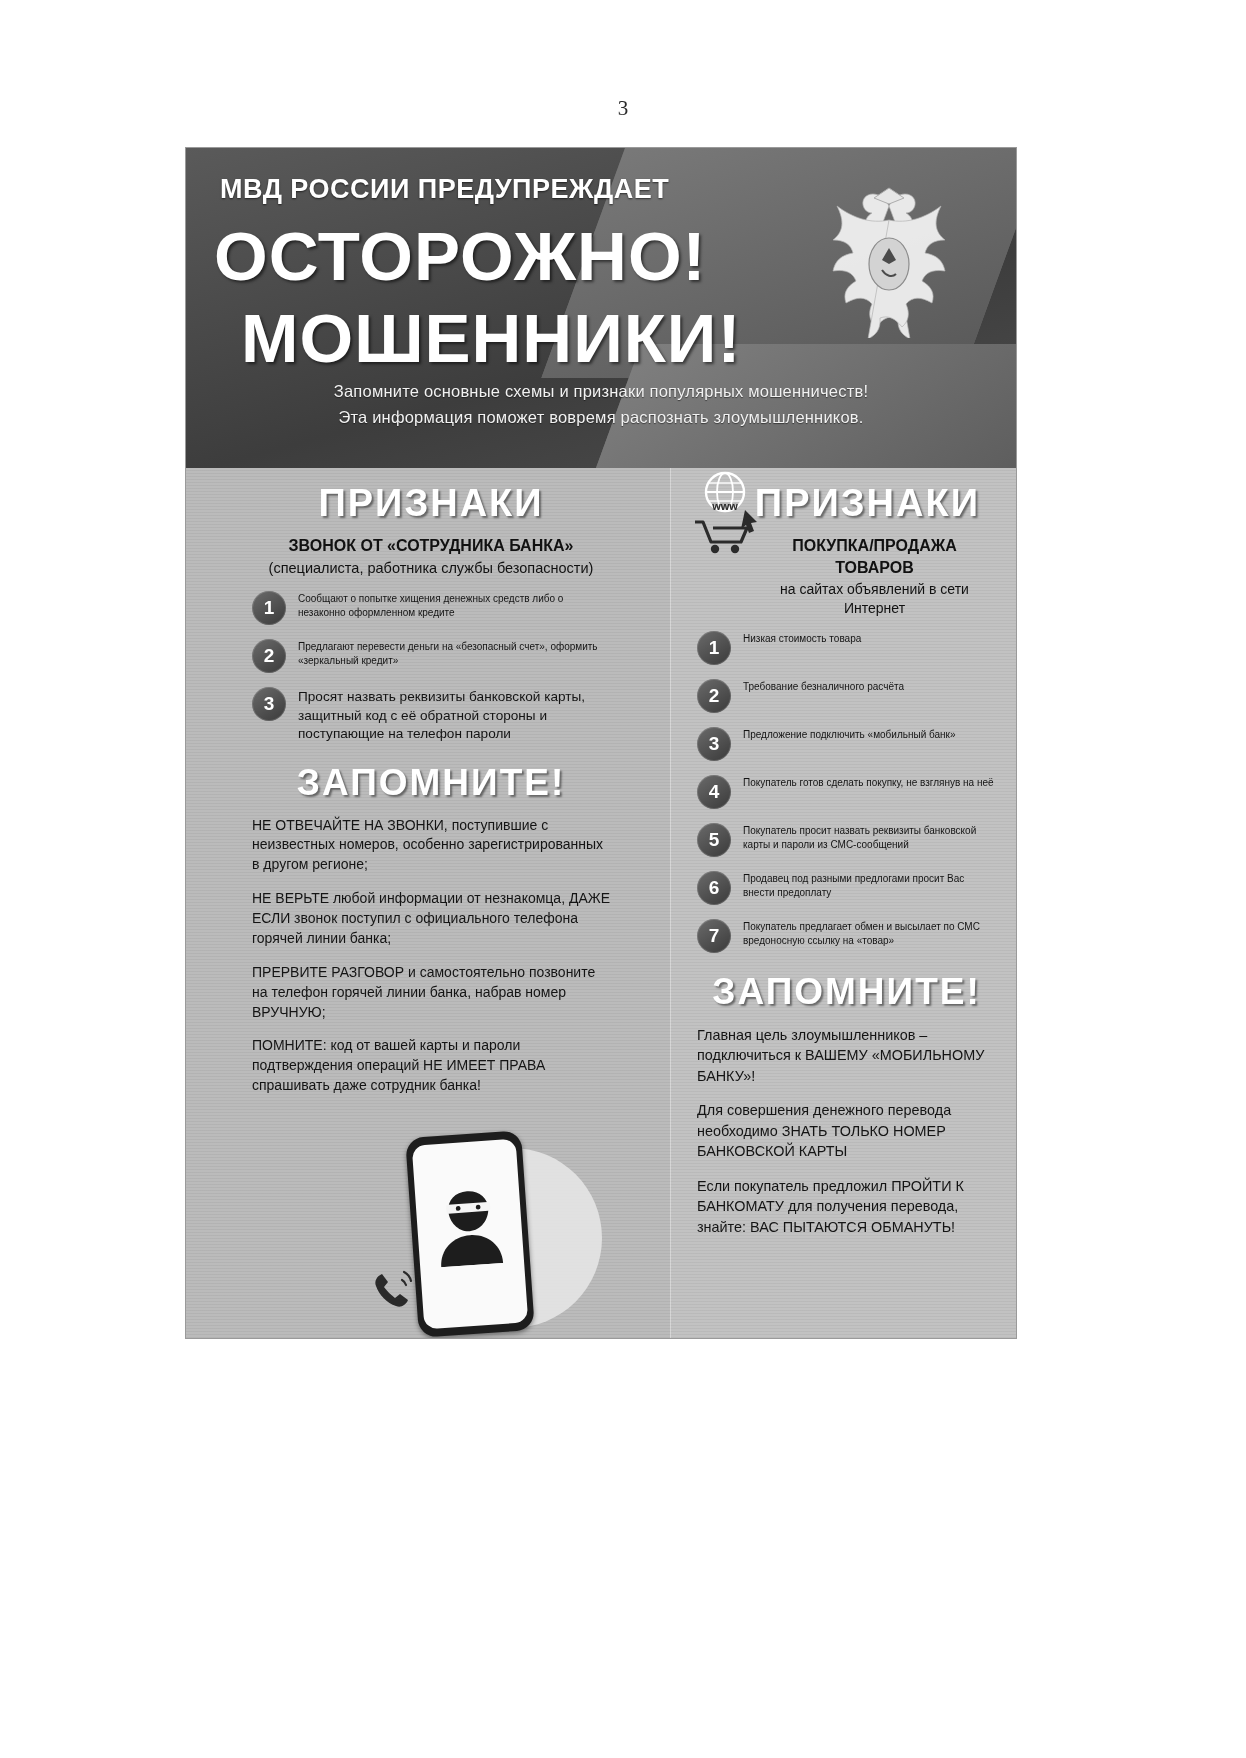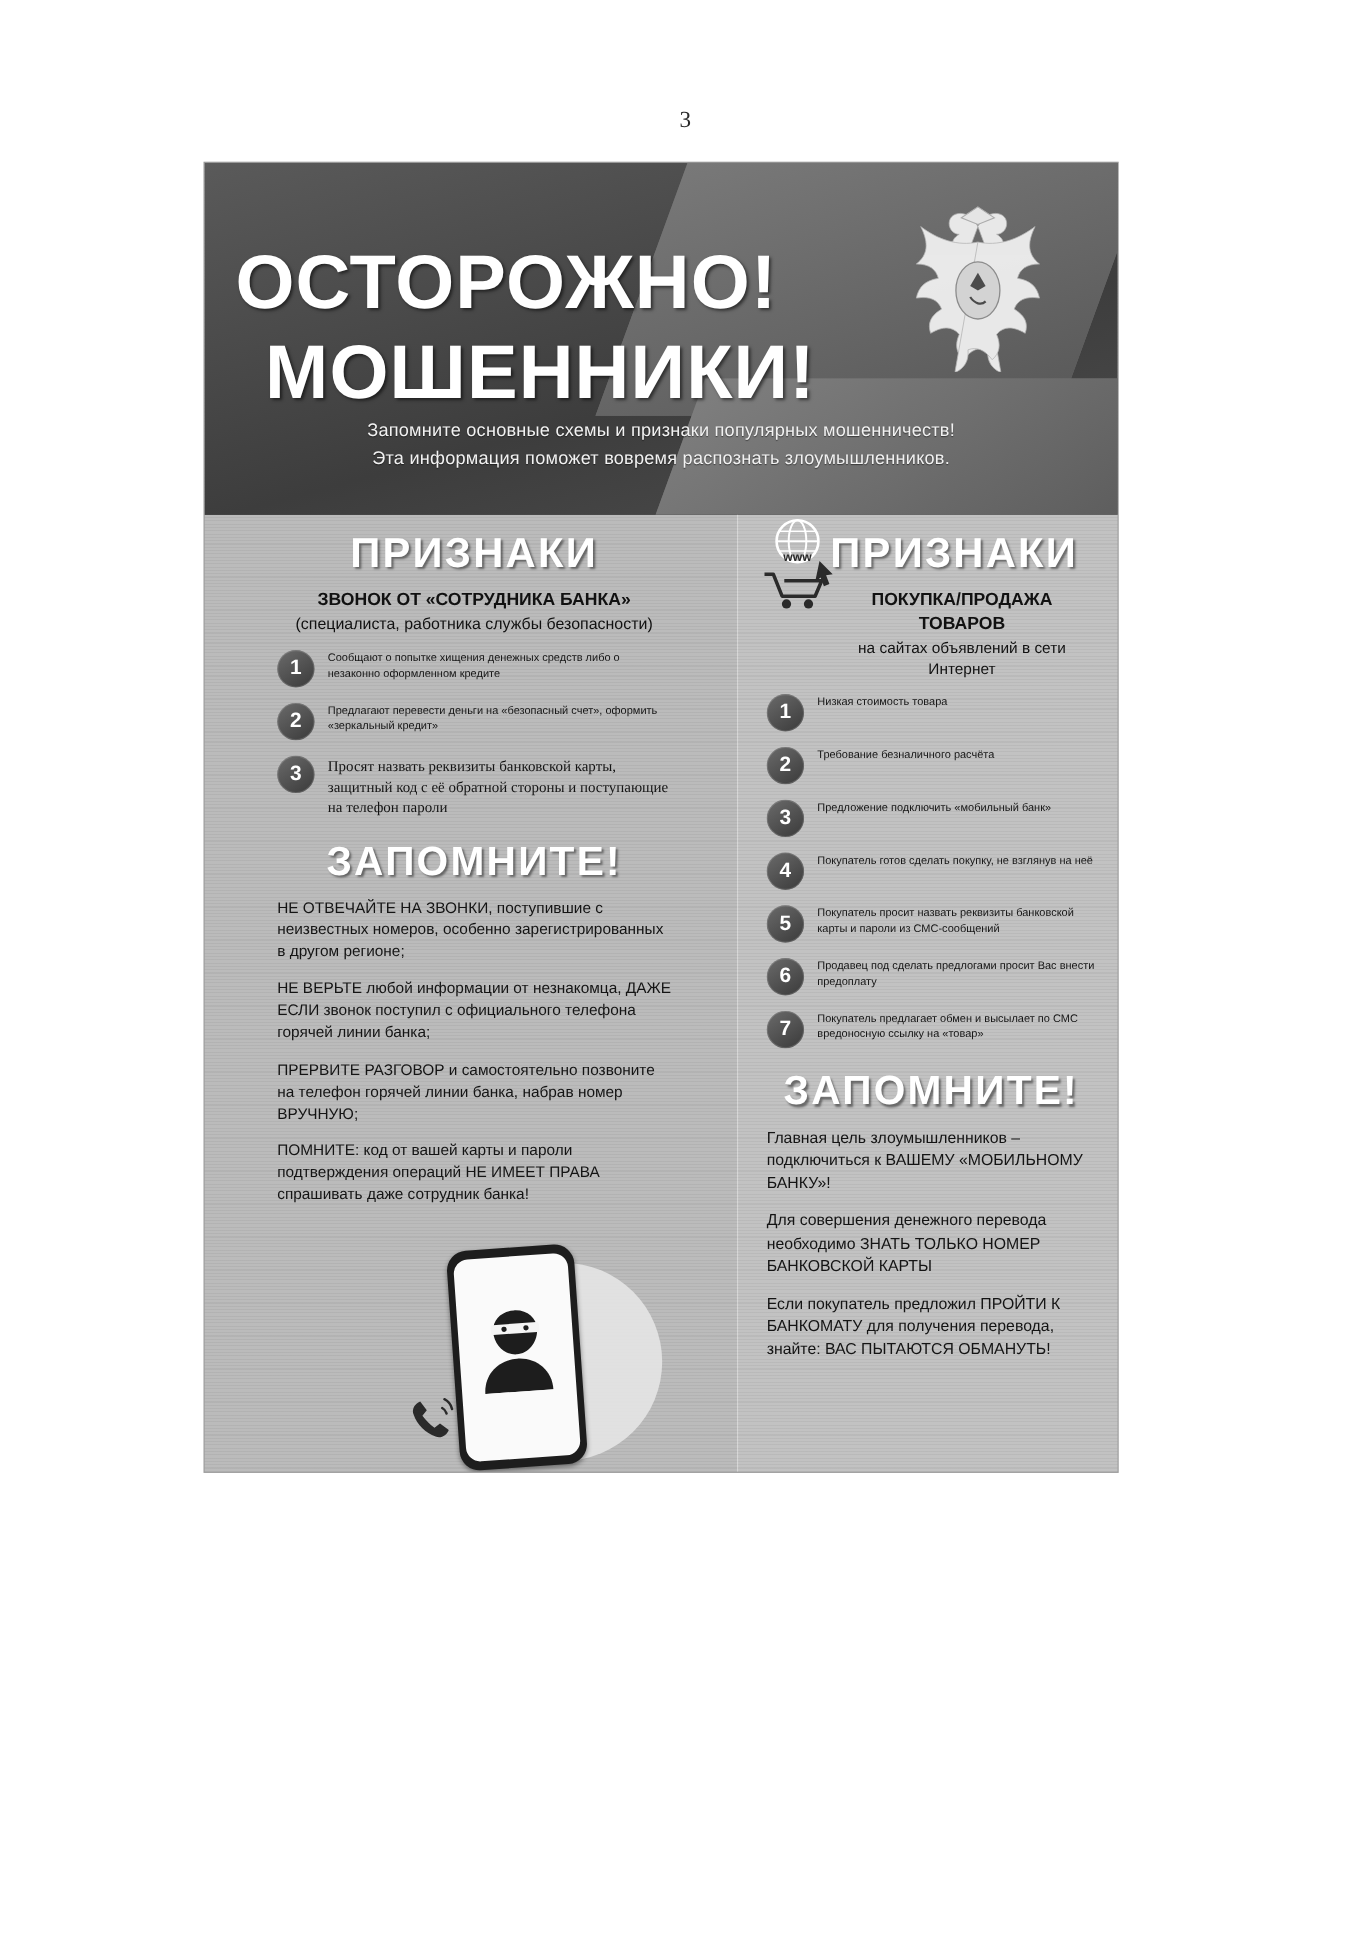--- a/index.html
+++ b/index.html
@@ -203,21 +203,21 @@
     margin-right: 12px;
     margin-top: 1px;
     box-shadow: inset 0 0 0 1px rgba(255,255,255,.15);
   }
   .itxt {
     font-size: 10px;
     line-height: 1.36;
     color: #141414;
     padding-top: 2px;
   }
-  .itxt.small { font-size: 13.6px; font-family: Liberation Serif, serif; }
+  .itxt.small { font-size: 13.6px; }
   .big-remember {
     font-size: 37px;
     font-weight: bold;
     color: #ffffff;
     text-align: center;
     letter-spacing: 2px;
     text-shadow: 2px 2px 2px rgba(0,0,0,.45);
     margin: 18px 0 12px 0;
   }
   .para {
@@ -298,20 +298,21 @@
 <body>
 
 <div class="page-number">3</div>
 
 <div class="poster">
 
   <div class="hdr">
     <div class="diag"></div>
     <div class="diag2"></div>
 
+    <div class="mvd-line">МВД РОССИИ ПРЕДУПРЕЖДАЕТ</div>
     <div class="big1">ОСТОРОЖНО!</div>
     <div class="big2">МОШЕННИКИ!</div>
 
     <svg class="emblem" viewBox="0 0 170 160">
       <g fill="#f0f0f0" stroke="#b8b8b8" stroke-width="0.7">
         <path d="M85 28 c-4 -8 -10 -12 -16 -12 -7 0 -11 5 -10 11 1 5 5 8 9 8 -5 3 -7 7 -6 11 l14 6 z"></path>
         <path d="M85 28 c4 -8 10 -12 16 -12 7 0 11 5 10 11 -1 5 -5 8 -9 8 5 3 7 7 6 11 l-14 6 z"></path>
         <path d="M85 42 c-18 4 -36 -2 -52 -14 8 16 6 26 -4 34 12 0 18 5 20 13 -12 2 -18 8 -20 18 13 -2 20 2 23 10 -10 6 -13 13 -10 22 12 -7 20 -6 26 1 -4 9 -3 17 4 23 7 -9 14 -12 22 -9 -1 11 4 17 12 21 z"></path>
         <path d="M85 42 c18 4 36 -2 52 -14 -8 16 -6 26 4 34 -12 0 -18 5 -20 13 12 2 18 8 20 18 -13 -2 -20 2 -23 10 10 6 13 13 10 22 -12 -7 -20 -6 -26 1 4 9 3 17 -4 23 -7 -9 -14 -12 -22 -9 1 11 -4 17 -12 21 z"></path>
       </g>
@@ -417,21 +418,21 @@
         <div class="item">
           <div class="num">4</div>
           <div class="itxt">Покупатель готов сделать покупку, не взглянув на неё</div>
         </div>
         <div class="item">
           <div class="num">5</div>
           <div class="itxt">Покупатель просит назвать реквизиты банковской карты и пароли из СМС-сообщений</div>
         </div>
         <div class="item">
           <div class="num">6</div>
-          <div class="itxt">Продавец под сделать предлогами просит Вас внести предоплату</div>
+          <div class="itxt">Продавец под разными предлогами просит Вас внести предоплату</div>
         </div>
         <div class="item">
           <div class="num">7</div>
           <div class="itxt">Покупатель предлагает обмен и высылает по СМС вредоносную ссылку на «товар»</div>
         </div>
       </div>
 
       <div class="big-remember">ЗАПОМНИТЕ!</div>
 
       <div class="para r">Главная цель злоумышленников – подключиться к ВАШЕМУ «МОБИЛЬНОМУ БАНКУ»!</div>

